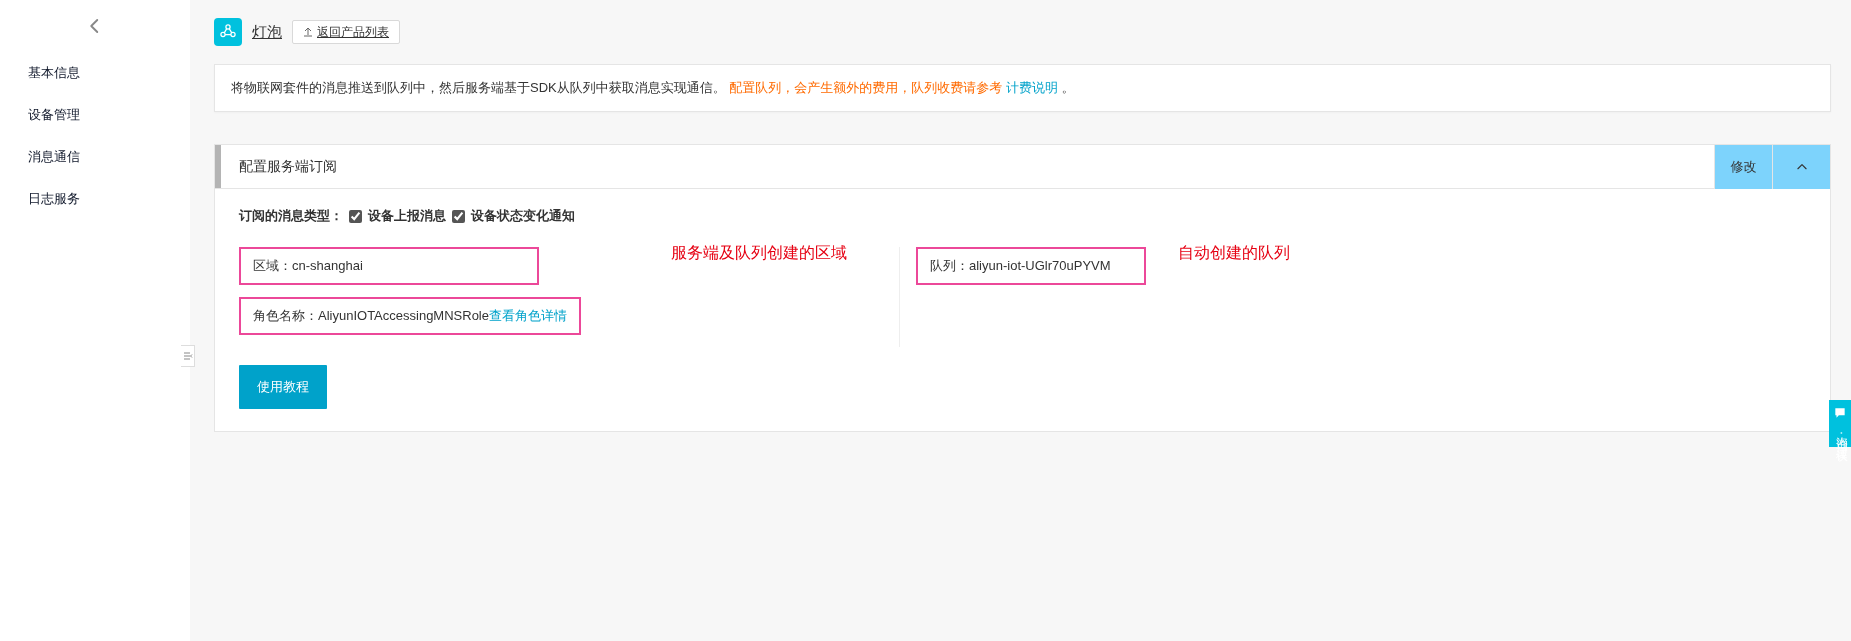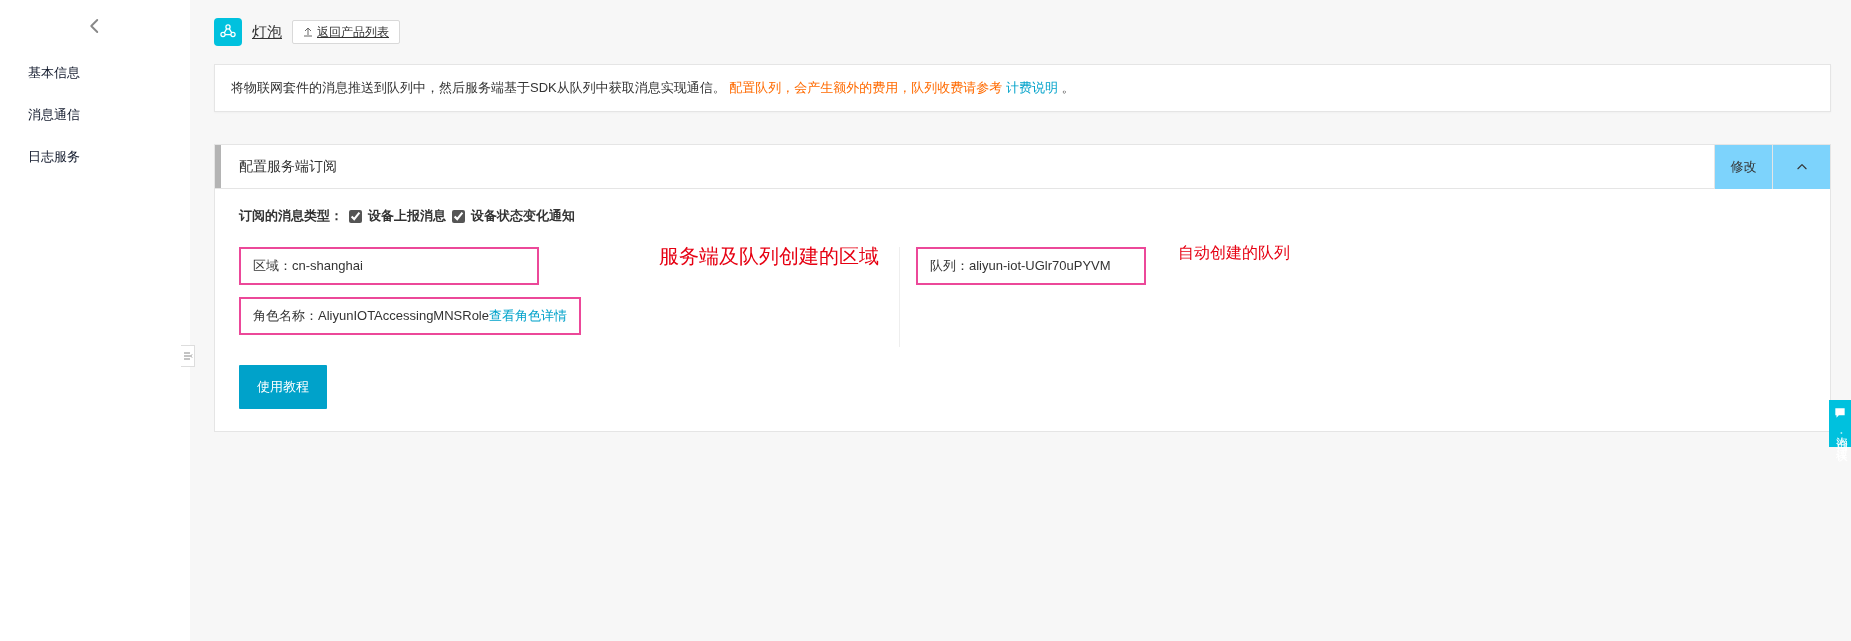--- a/index.html
+++ b/index.html
@@ -45,21 +45,21 @@
     .sub-row .cb-group { display: flex; align-items: center; gap: 6px; margin-left: 6px; }
     .sub-row .cb { width: 13px; height: 13px; accent-color: #555; }
     .sub-row .cb-label { font-weight: 700; }
 
     .info-grid { display: flex; gap: 0; position: relative; }
     .col-left { width: 660px; position: relative; }
     .col-right { flex: 1; border-left: 1px solid #eee; padding-left: 16px; position: relative; }
 
     .red-box { border: 2px solid #ec4899; display: inline-block; padding: 8px 12px; font-size: 13px; color: #333; margin-bottom: 12px; min-width: 300px; }
 
-    .annotation-left { position: absolute; left: 420px; top: -4px; color: #e60012; font-size: 20px; font-family: "SimSun", serif; }
+    .annotation-left { position: absolute; left: 432px; top: -4px; color: #e60012; font-size: 16px; font-family: "SimSun", serif; }
     .annotation-right { position: absolute; left: 278px; top: -4px; color: #e60012; font-size: 16px; font-family: Liberation Serif, serif; text-align: center; }
 
     .role-row .link { color: #00a2ca; cursor: pointer; }
 
     .tutorial-btn { margin-top: 18px; background: #00a2ca; color: #fff; border: none; height: 44px; padding: 0 18px; font-size: 13px; cursor: pointer; border-radius: 1px; }
 
     
     .feedback { position: absolute; right: 0; top: 400px; width: 22px; background: #00c1de; color: #fff; font-size: 12px; padding: 6px 4px; text-align: center; cursor: pointer; }
     .feedback svg { width: 14px; height: 14px; margin-bottom: 4px; }
     .feedback span { writing-mode: vertical-rl; display: block; letter-spacing: 2px; }
@@ -70,20 +70,21 @@
 <div class="page">
 
   <aside class="sidebar">
     <div class="back-arrow">
       <svg viewBox="0 0 24 24">
           <path d="M15 4 L7 12 L15 20" stroke="#888" stroke-width="2.5" fill="none" stroke-linecap="round" stroke-linejoin="round"></path>
         </svg>
     </div>
     <nav class="nav">
       <div class="nav-item">基本信息</div>
+      <div class="nav-item">设备管理</div>
       <div class="nav-item">消息通信</div>
       <div class="nav-item">日志服务</div>
     </nav>
   </aside>
 
   <div class="collapse-toggle">
     <svg viewBox="0 0 24 24">
       <path d="M4 6h12M4 12h12M4 18h12" stroke="#888" stroke-width="2"></path>
       <path d="M20 9l-3 3 3 3" stroke="#888" stroke-width="2" fill="none"></path>
     </svg>

